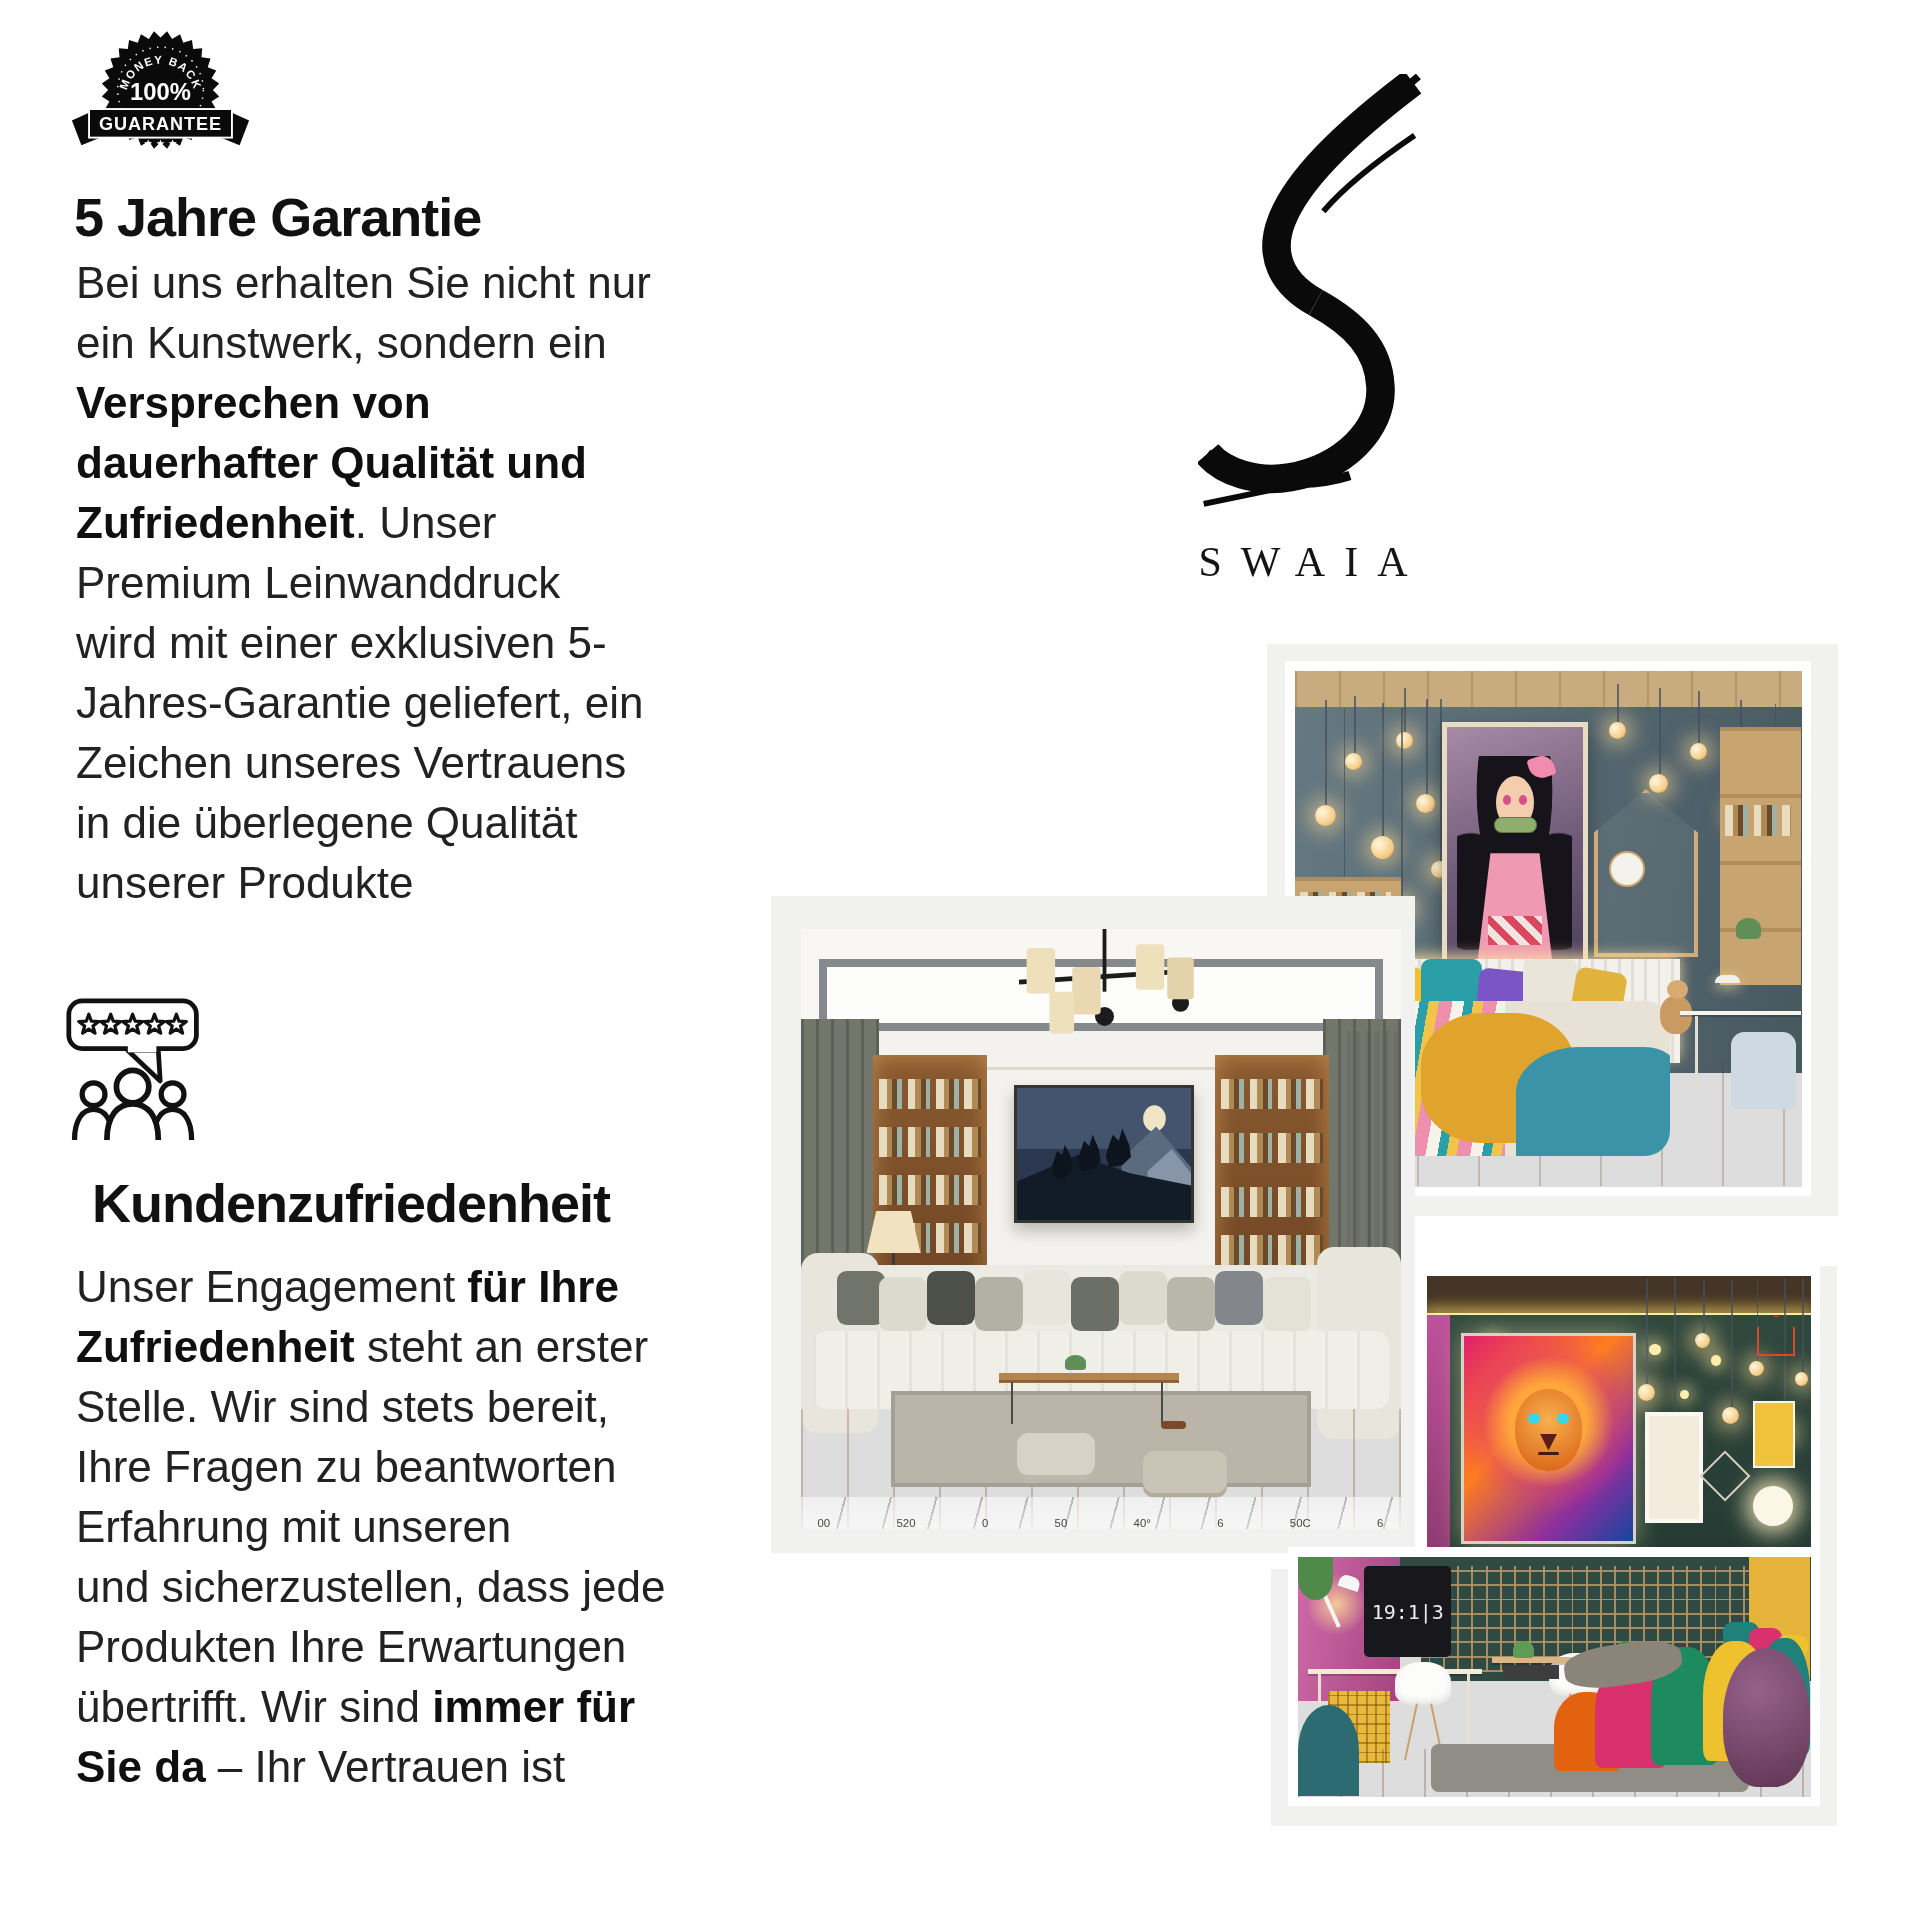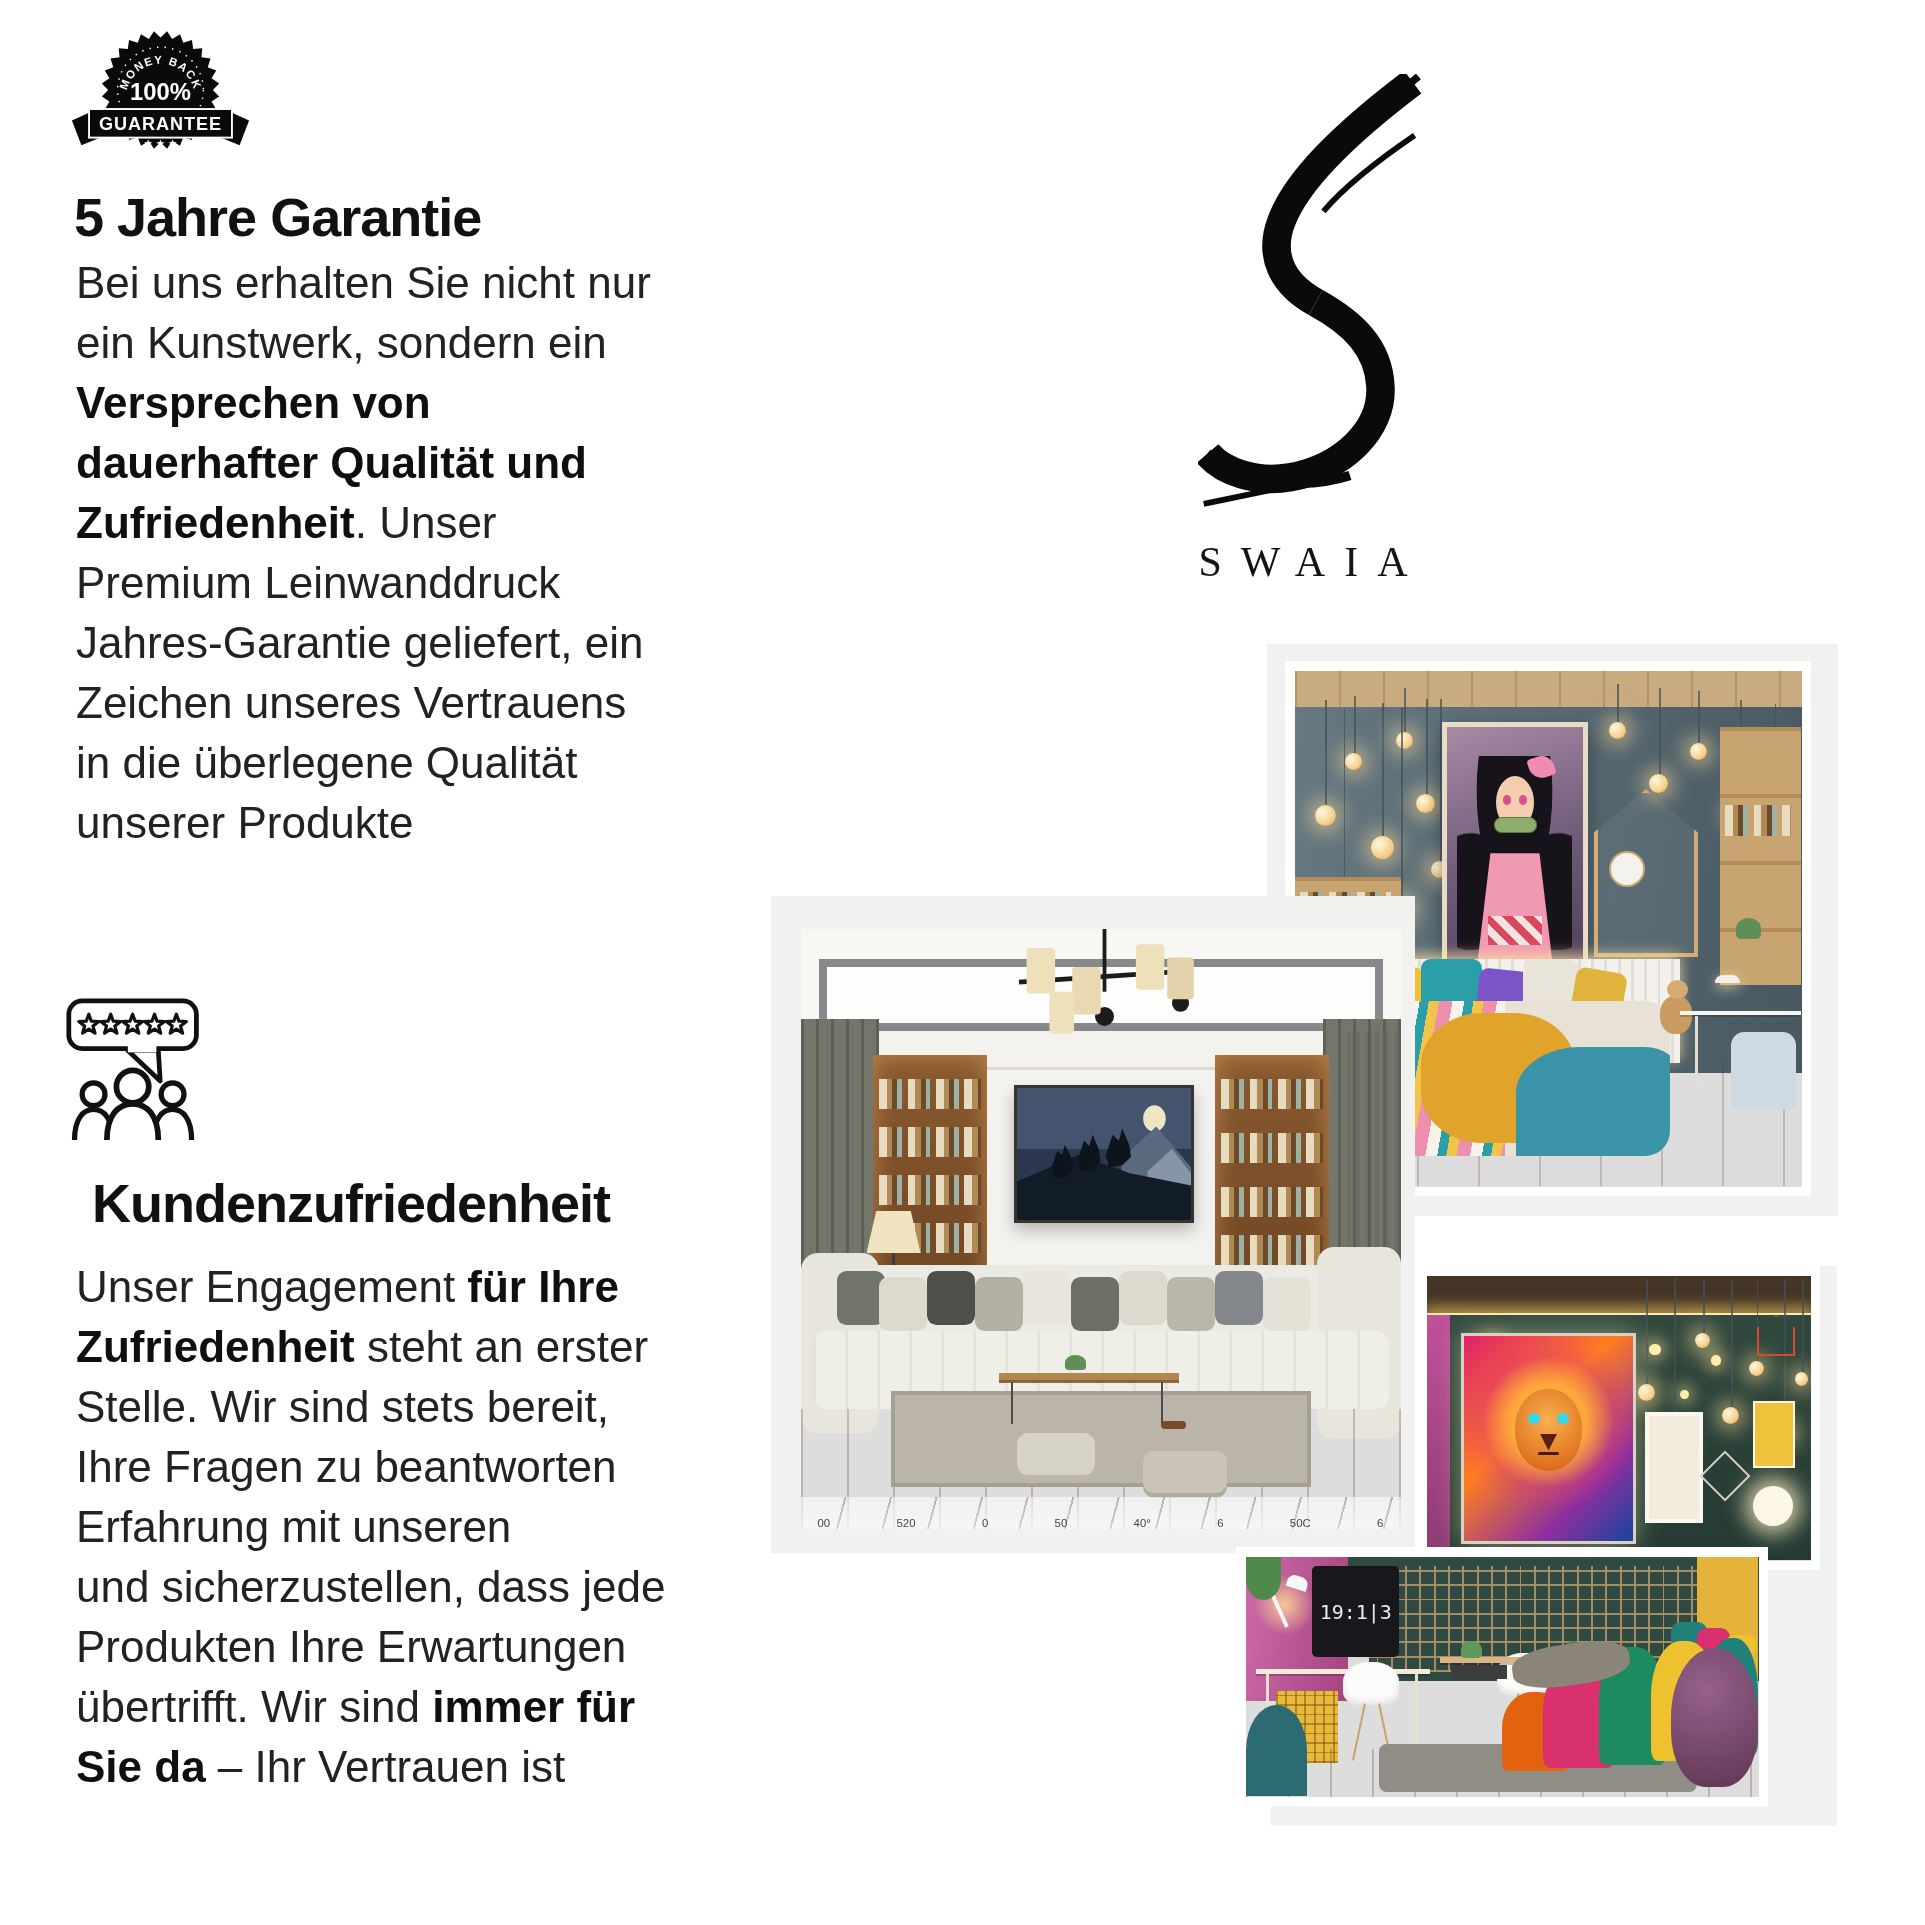--- a/index.html
+++ b/index.html
@@ -58,20 +58,21 @@
 
   <h1 class="big abs" style="left:74px;top:186px;">5 Jahre Garantie</h1>
 
   <div class="abs" style="left:76px;top:253px;">
       <div class="tline"><span>Bei uns erhalten Sie nicht nur</span></div>
       <div class="tline"><span>ein Kunstwerk, sondern ein</span></div>
       <div class="tline"><span class="bold">Versprechen von</span></div>
       <div class="tline"><span class="bold">dauerhafter Qualität und</span></div>
       <div class="tline"><span class="bold">Zufriedenheit</span><span>. Unser</span></div>
       <div class="tline"><span>Premium Leinwanddruck</span></div>
+      <div class="tline"><span>wird mit einer exklusiven 5-</span></div>
       <div class="tline"><span>Jahres-Garantie geliefert, ein</span></div>
       <div class="tline"><span>Zeichen unseres Vertrauens</span></div>
       <div class="tline"><span>in die überlegene Qualität</span></div>
       <div class="tline"><span>unserer Produkte</span></div>
     </div>
 
   <svg class="abs" id="review-svg" style="left:65px;top:997px;" width="139" height="145" viewBox="0 0 146 152">
       <rect x="4" y="4" width="134" height="50" rx="14" fill="#fff" stroke="#111" stroke-width="5"></rect>
       <path d="M66,56 L100,88 L98,56 Z" fill="#fff" stroke="#111" stroke-width="5" stroke-linejoin="round"></path>
       <rect x="66" y="50" width="30" height="8" fill="#fff"></rect>
@@ -300,21 +301,21 @@
       </div>
 
       <div class="abs" style="left:57%;top:48%;width:13%;height:36%;border:4.8px solid #fbf8f2;background:#f3ecdd;"></div>
       <div class="abs" style="left:73%;top:64%;width:32px;height:32px;border:2.9px solid #d8cfc0;transform:rotate(45deg);"></div>
       <div class="abs" style="left:85%;top:44%;width:10%;height:22%;background:#f0c23c;border:2.9px solid #fff6e0;"></div>
       <div class="abs" style="left:86%;top:14%;width:9%;height:13%;border:2.9px solid #d84a2e;clip-path:polygon(50% 0,100% 30%,100% 100%,0 100%,0 30%);"></div>
       <div class="abs" style="left:85%;top:74%;width:40px;height:40px;border-radius:50%;background:#fbf6e6;box-shadow:0 0 21px 7.6px rgba(255,240,190,.8);"></div>
     </div>
   </div>
 
-  <div class="card" style="left:1236px;top:1547px;width:532px;height:259px;">
+  <div class="card" style="left:1288px;top:1547px;width:532px;height:259px;">
     <div class="scene" style="left:9.5px;top:9.5px;width:513px;height:240px;">
       <div class="abs" style="left:0;top:0;width:100%;height:52%;background:#2f4a42;"></div>
       <div class="abs" style="left:0;top:0;width:20%;height:60%;background:linear-gradient(100deg,#cf6aa8,#a34480);"></div>
       <div class="abs" style="left:88%;top:0;width:12%;height:52%;background:#e5b33a;"></div>
       <div class="grid-mesh" style="left:20%;top:4%;width:68%;height:44%;"></div>
 
       <div class="abs" style="left:2%;top:6%;width:57px;height:67px;border-radius:50%;background:radial-gradient(circle,rgba(255,220,150,.85),transparent 70%);"></div>
       <div class="abs" style="left:6%;top:12%;width:3.8px;height:44px;background:#f4f4f4;transform:rotate(-24deg);"></div>
       <div class="abs" style="left:8%;top:8%;width:21px;height:13.3px;border-radius:7.6px 7.6px 0 0;background:#f6f6f6;transform:rotate(18deg);"></div>
       <div class="abs clockscreen" style="left:13%;top:4%;width:17%;height:38%;background:#17171c;border-radius:4.8px;font-size:20px;">19:1|3</div>

